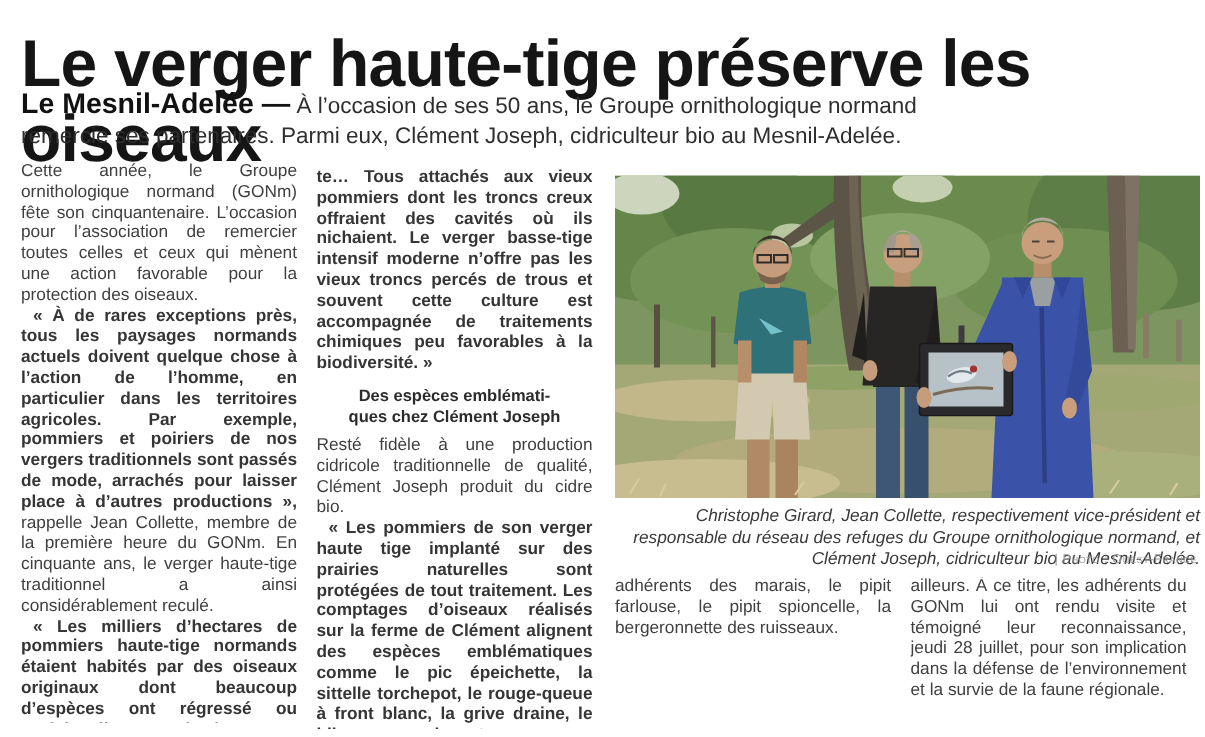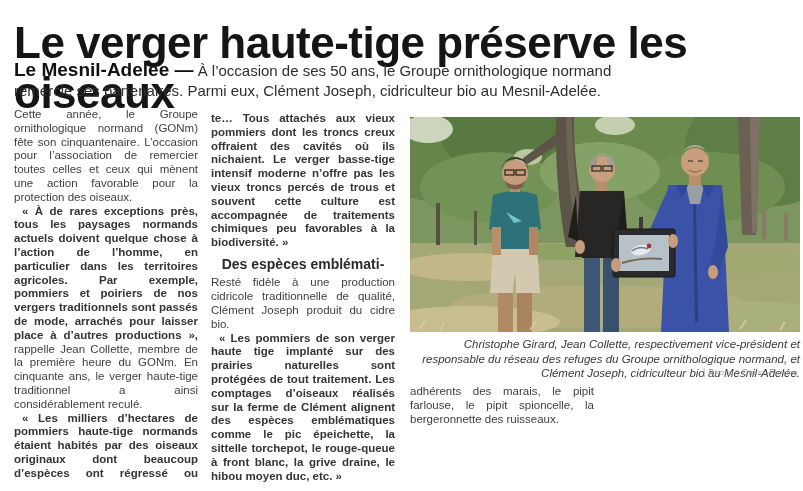--- a/index.html
+++ b/index.html
@@ -24,21 +24,21 @@
   .col p{margin:0;}
   .col p.indent{text-indent:8px;}
   .col p.q{font-weight:700;color:#353535;}
   .col p.reg{font-weight:400;color:#3f3f3f;}
   .col .runin-rest{font-weight:400;color:#3f3f3f;}
   #col1{left:14px;top:108px;height:374px;}
   #col2{left:211px;top:112px;height:374px;}
   #col3{left:410px;top:385px;height:102px;}
   #col4{left:607px;top:385px;height:102px;}
   .subhead{
-    margin:7px 0 5px 0;text-align:center;font-size:14px;line-height:14.5px;
+    margin:7px 0 5px 0;text-align:center;font-size:11px;line-height:14.5px;
     font-weight:700;color:#2b2b2b;text-indent:0;
   }
   .photo{
     position:absolute;left:410px;top:117px;width:390px;height:215px;overflow:hidden;
   }
   .photo svg{display:block;}
   .caption{
     position:absolute;left:410px;top:337px;width:390px;
     font-style:italic;font-size:11.5px;line-height:14.5px;color:#3a3a3a;text-align:right;
   }
@@ -57,21 +57,21 @@
   <p class="lead"><b>Le Mesnil-Adelée —</b><span> À l’occasion de ses 50 ans, le Groupe ornithologique normand remercie ses partenaires. Parmi eux, Clément Joseph, cidriculteur bio au Mesnil-Adelée.</span></p>
 
   <div class="col" id="col1">
     <p class="reg">Cette année, le Groupe ornithologique normand (GONm) fête son cinquantenaire. L’occasion pour l’association de remercier toutes celles et ceux qui mènent une action favorable pour la protection des oiseaux.</p>
     <p class="q indent"><span>« À de rares exceptions près, tous les paysages normands actuels doivent quelque chose à l’action de l’homme, en particulier dans les territoires agricoles. Par exemple, pommiers et poiriers de nos vergers traditionnels sont passés de mode, arrachés pour laisser place à d’autres productions », </span><span class="runin-rest">rappelle Jean Collette, membre de la première heure du GONm. En cinquante ans, le verger haute-tige traditionnel a ainsi considérablement reculé.</span></p>
     <p class="q indent">« Les milliers d’hectares de pommiers haute-tige normands étaient habités par des oiseaux originaux dont beaucoup d’espèces ont régressé ou parfois disparu tels le rouge-queue à front blanc, la chouette chevêche, le torcol, la mésange nonnette, le pic épeichet-</p>
   </div>
 
   <div class="col" id="col2">
     <p class="q">te… Tous attachés aux vieux pommiers dont les troncs creux offraient des cavités où ils nichaient. Le verger basse-tige intensif moderne n’offre pas les vieux troncs percés de trous et souvent cette culture est accompagnée de traitements chimiques peu favorables à la biodiversité. »</p>
-    <h3 class="subhead"><span>Des espèces emblémati-</span><br></h3>
+    <h3 class="subhead"><span>Des espèces emblémati-</span><br><span>ques chez Clément Joseph</span></h3>
     <p class="reg">Resté fidèle à une production cidricole traditionnelle de qualité, Clément Joseph produit du cidre bio.</p>
     <p class="q indent">« Les pommiers de son verger haute tige implanté sur des prairies naturelles sont protégées de tout traitement. Les comptages d’oiseaux réalisés sur la ferme de Clément alignent des espèces emblématiques comme le pic épeichette, la sittelle torchepot, le rouge-queue à front blanc, la grive draine, le hibou moyen duc, etc. »</p>
 
   </div>
 
   <div class="photo">
     <svg width="390" height="215" viewBox="0 0 390 215" xmlns="http://www.w3.org/2000/svg">
 
       <rect width="390" height="140" fill="#7d9660"></rect>
       <ellipse cx="35" cy="25" rx="95" ry="60" fill="#65854a"></ellipse>
@@ -174,14 +174,17 @@
 
   <div class="caption">
     <span>Christophe Girard, Jean Collette, respectivement vice-président et responsable du réseau des refuges du Groupe ornithologique normand, et Clément Joseph, cidriculteur bio au Mesnil-Adelée.</span>
     <span class="credit">| Photo : Ouest-France</span>
   </div>
 
   <div class="col" id="col3">
     <p class="reg">adhérents des marais, le pipit farlouse, le pipit spioncelle, la bergeronnette des ruisseaux.</p>
   </div>
 
+  <div class="col" id="col4">
+    <p class="reg">ailleurs. À ce titre, les adhérents du GONm lui ont rendu visite et témoigné leur reconnaissance, jeudi 28 juillet, pour son implication dans la défense de l’environnement et la survie de la faune régionale.</p>
+  </div>
 
 </div>
 
 </body></html>

